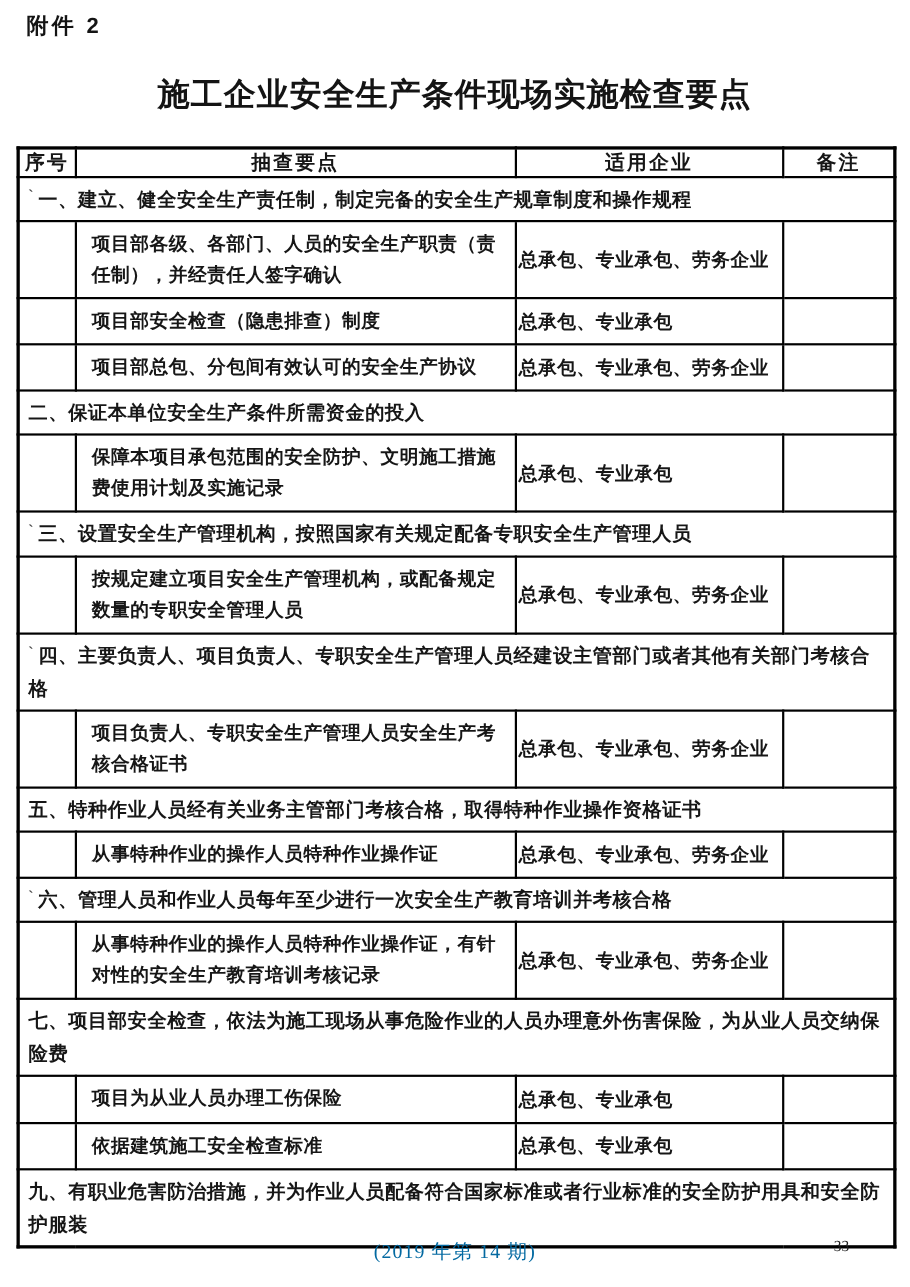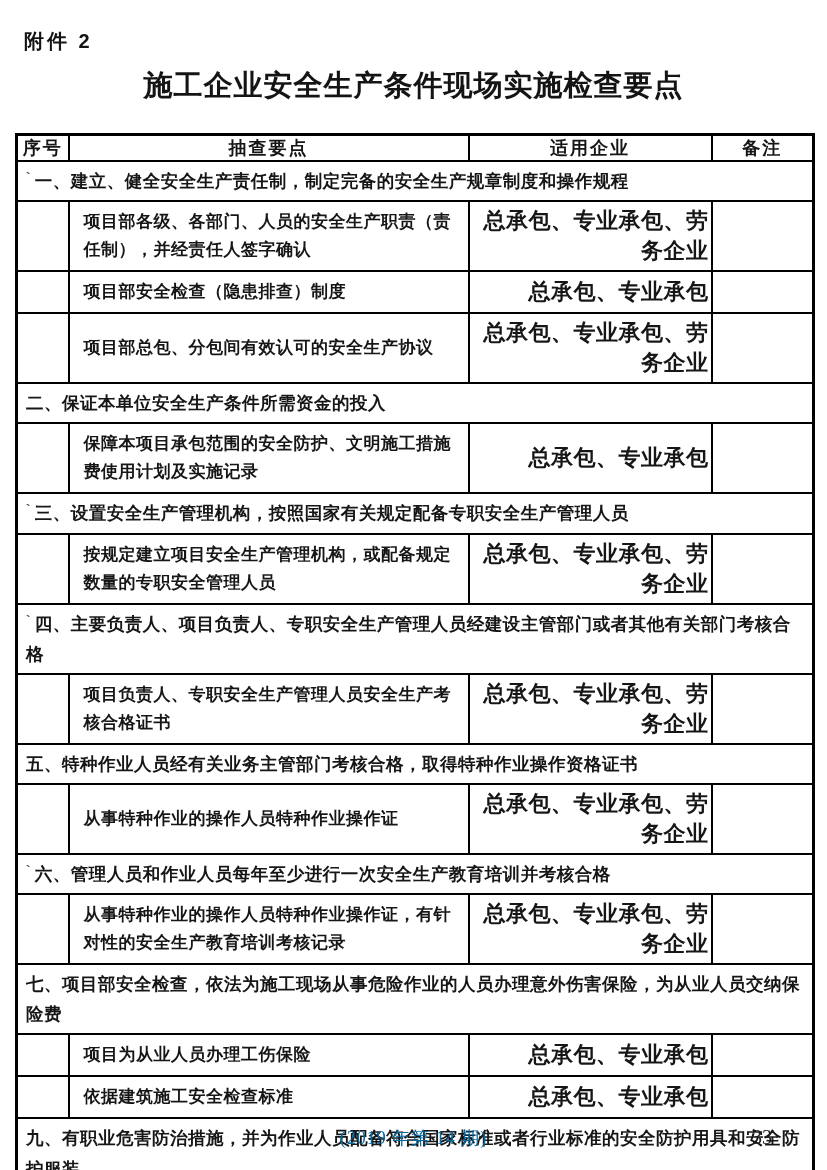--- a/index.html
+++ b/index.html
@@ -11,21 +11,21 @@
   }
   .page {
     position: relative;
     width: 827px;
     height: 1170px;
     background: #ffffff;
     overflow: hidden;
   }
   .attachment-label {
     position: absolute;
-    top: 28px;
+    top: 10px;
     left: 24px;
     font-size: 20px;
     font-weight: 700;
     letter-spacing: 3px;
   }
   .doc-title {
     position: absolute;
     top: 66px;
     left: 0;
     width: 100%;
@@ -80,22 +80,22 @@
   tr.item-row { height: 36px; }
   tr.item-row td.point-cell {
     font-size: 17px;
     text-align: left;
     padding: 6px 12px 6px 14px;
     line-height: 1.65;
     vertical-align: middle;
     letter-spacing: 0.5px;
   }
   tr.item-row td.ent-cell {
-    font-size: 22px;
-    text-align: right;
+    font-size: 17px;
+    text-align: left;
     vertical-align: middle;
     padding: 4px 2px;
     letter-spacing: 0.5px;
   }
   tr.item-row td.serial-cell,
   tr.item-row td.remark-cell { background: #fff; }
 
   .page-footer {
     position: absolute;
     top: 1126px;
@@ -110,21 +110,21 @@
     left: 50%;
     transform: translateX(-50%);
     font-size: 18px;
     letter-spacing: 1px;
     color: #0369a1;
   }
   .footer-page-number {
     position: absolute;
     right: 55px;
     top: 0;
-    font-size: 20px;
+    font-size: 14px;
     color: #1d1d1d;
     text-align: right;
   }
 </style>
 </head>
 <body>
 
 <div class="page">
 
   <div class="attachment-label">附件 2</div>

